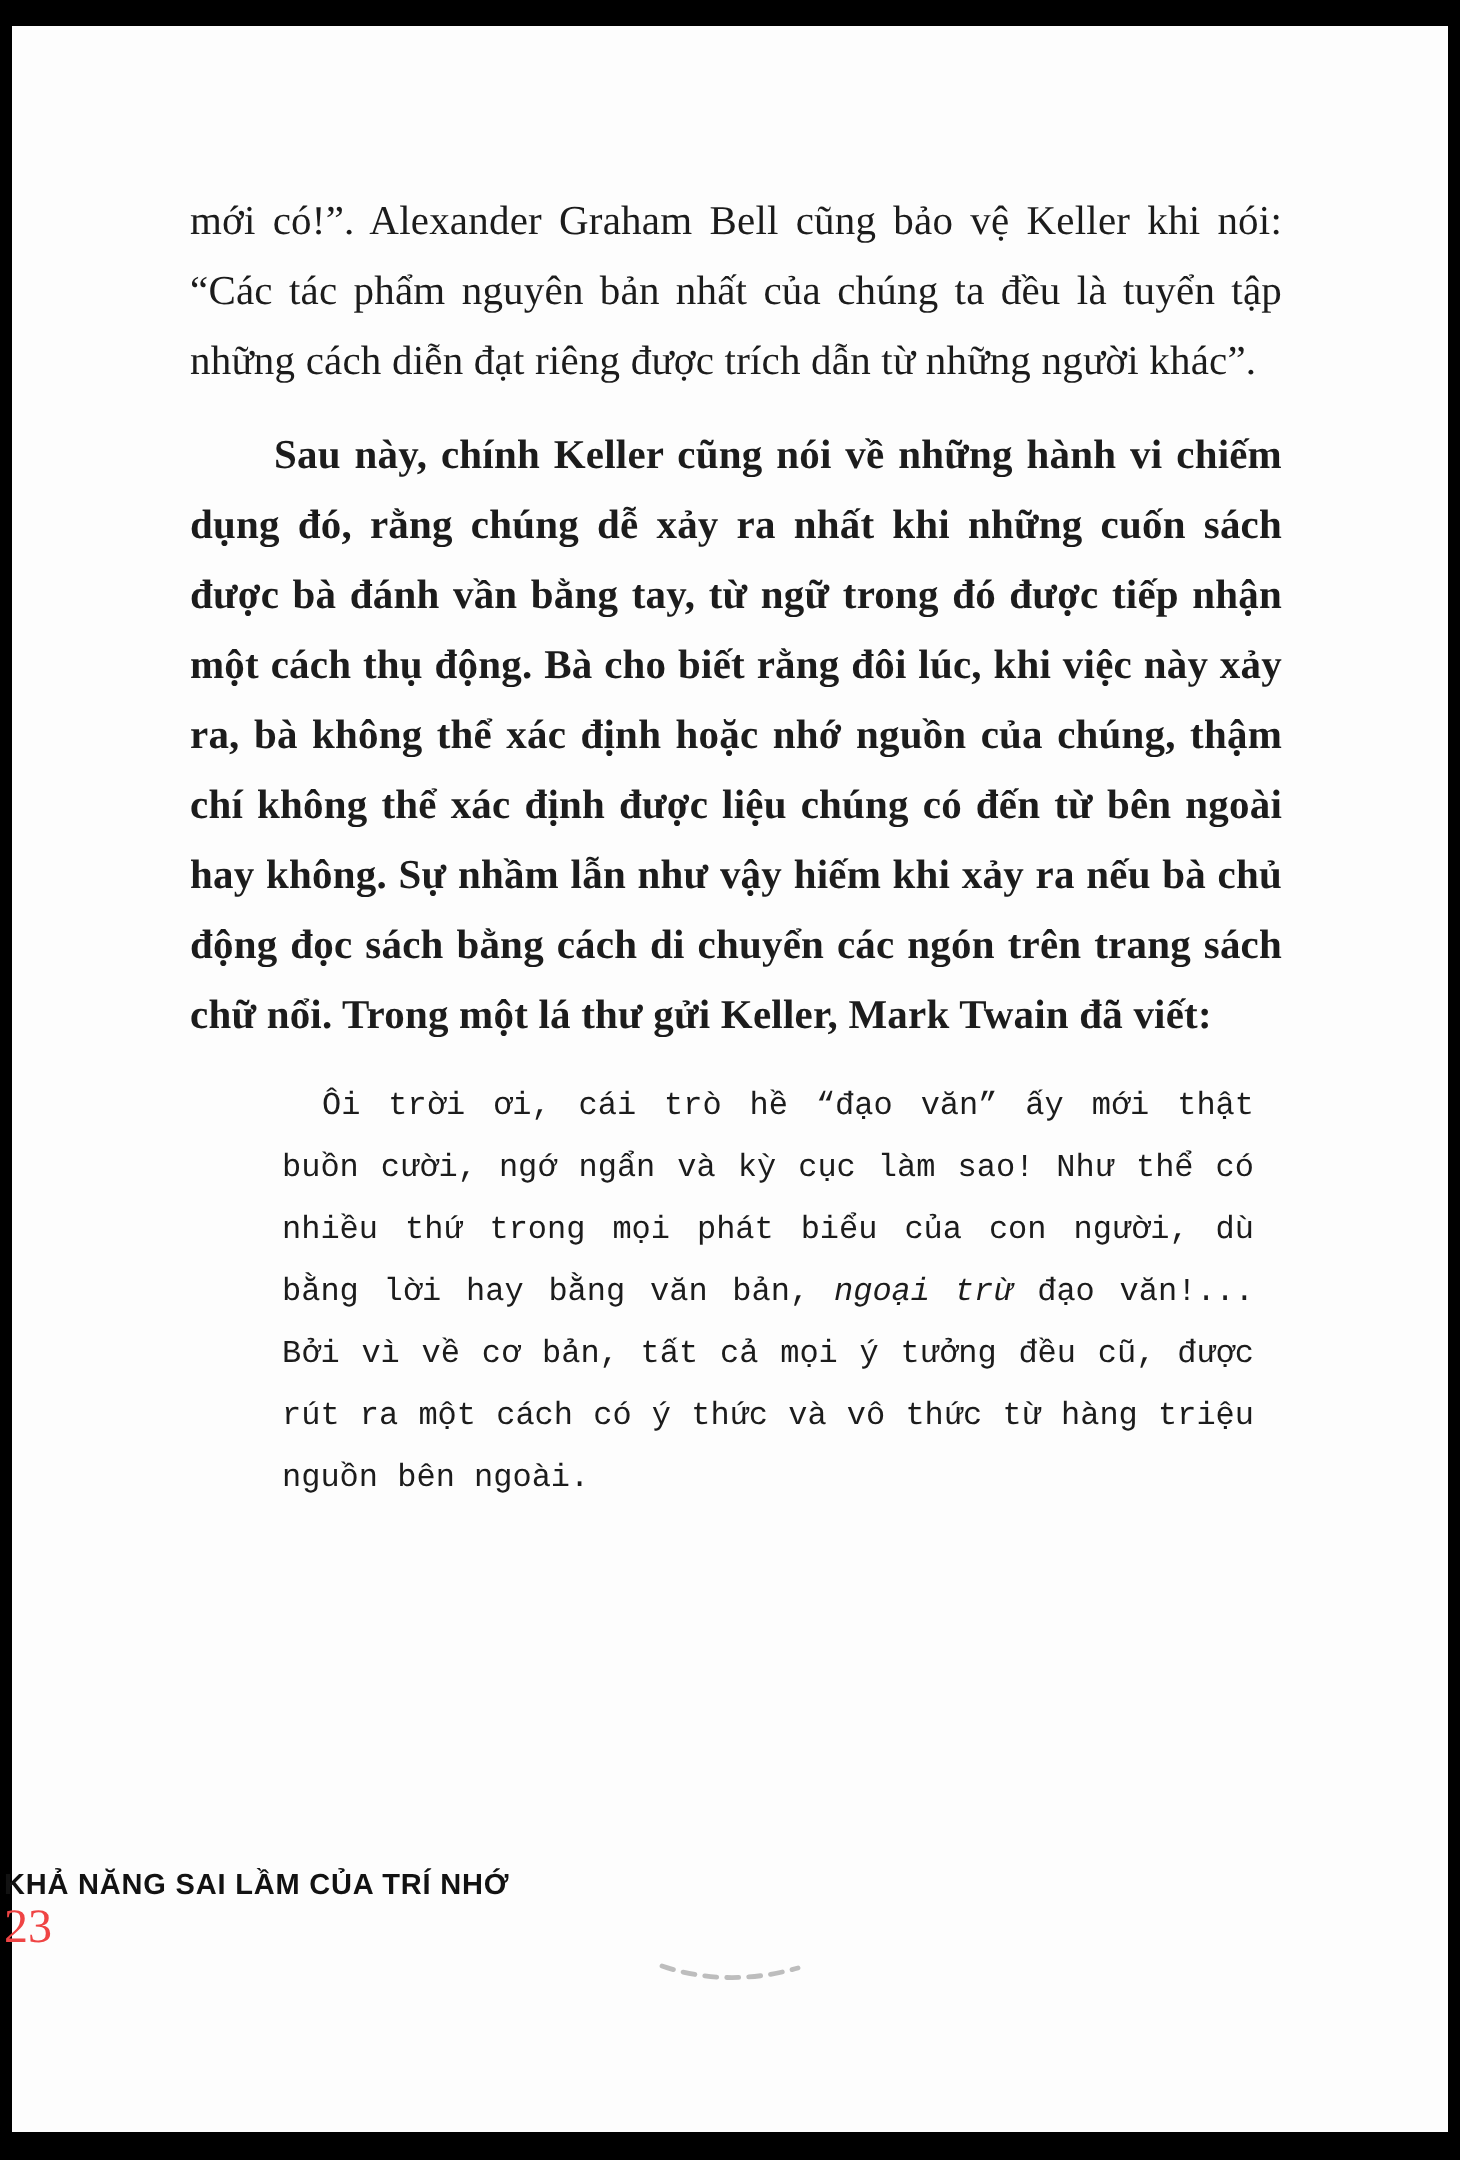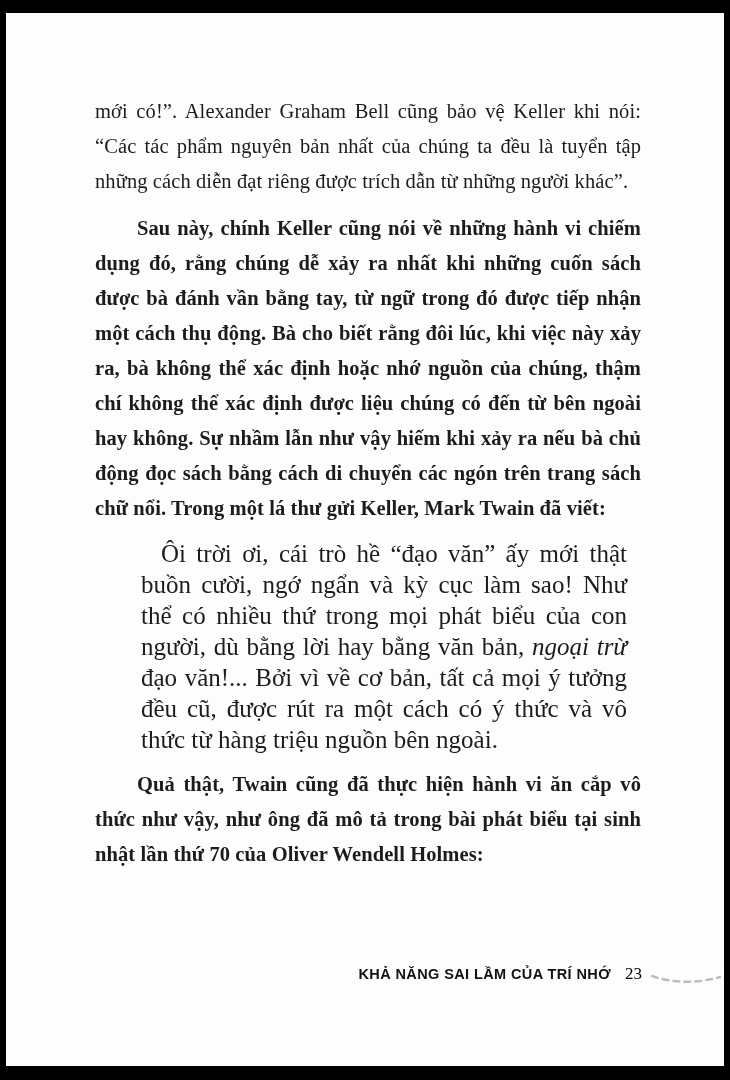--- a/index.html
+++ b/index.html
@@ -36,51 +36,53 @@
   .body-p {
     margin: 0 0 12px 0;
     font-size: 20.5px;
     line-height: 35px;
     text-align: justify;
     letter-spacing: 0.1px;
   }
   .body-p.indent { text-indent: 42px; font-weight: bold; }
   .quote {
     margin: 2px 14px 12px 46px;
-    font-size: 25px;
+    font-size: 16px;
     line-height: 31px;
     text-align: justify;
     text-indent: 20px;
+    font-family: Liberation Mono, monospace;
   }
   .quote em { font-style: italic; }
 
   .footer {
     position: absolute;
     top: 964px;
     left: 0;
     width: 730px;
     height: 30px;
     display: flex;
     align-items: baseline;
     justify-content: flex-end;
     box-sizing: border-box;
     padding-right: 8px;
+    flex-direction: column;
   }
   .running-title {
     font-family: "Liberation Sans", sans-serif;
     font-weight: bold;
     font-size: 14.5px;
     letter-spacing: 0.4px;
     color: #121212;
   }
   .page-number {
     font-family: "Liberation Serif", serif;
-    font-size: 17px;
-    color: #000000;
-    margin-left: 14px;
+    font-size: 24px;
+    color: #ef4444;
+    margin-left: 2px;
   }
   .dash-decoration {
     margin-left: 8px;
     align-self: center;
     line-height: 0;
   }
 </style>
 </head>
 <body>
 
@@ -92,21 +94,20 @@
   <div class="frame-right"></div>
 
   <div class="content">
 
     <p class="body-p">mới có!”. Alexander Graham Bell cũng bảo vệ Keller khi nói: “Các tác phẩm nguyên bản nhất của chúng ta đều là tuyển tập những cách diễn đạt riêng được trích dẫn từ những người khác”.</p>
 
     <p class="body-p indent">Sau này, chính Keller cũng nói về những hành vi chiếm dụng đó, rằng chúng dễ xảy ra nhất khi những cuốn sách được bà đánh vần bằng tay, từ ngữ trong đó được tiếp nhận một cách thụ động. Bà cho biết rằng đôi lúc, khi việc này xảy ra, bà không thể xác định hoặc nhớ nguồn của chúng, thậm chí không thể xác định được liệu chúng có đến từ bên ngoài hay không. Sự nhầm lẫn như vậy hiếm khi xảy ra nếu bà chủ động đọc sách bằng cách di chuyển các ngón trên trang sách chữ nổi. Trong một lá thư gửi Keller, Mark Twain đã viết:</p>
 
     <div class="quote"><span>Ôi trời ơi, cái trò hề “đạo văn” ấy mới thật buồn cười, ngớ ngẩn và kỳ cục làm sao! Như thể có nhiều thứ trong mọi phát biểu của con người, dù bằng lời hay bằng văn bản, </span><em>ngoại trừ</em><span> đạo văn!... Bởi vì về cơ bản, tất cả mọi ý tưởng đều cũ, được rút ra một cách có ý thức và vô thức từ hàng triệu nguồn bên ngoài.</span></div>
 
-    <p class="body-p indent">Quả thật, Twain cũng đã thực hiện hành vi ăn cắp vô thức như vậy, như ông đã mô tả trong bài phát biểu tại sinh nhật lần thứ 70 của Oliver Wendell Holmes:</p>
 
 
   </div>
 
   <div class="footer">
     <span class="running-title">KHẢ NĂNG SAI LẦM CỦA TRÍ NHỚ</span>
     <span class="page-number">23</span>
     <span class="dash-decoration">
       <svg width="72" height="16" viewBox="0 0 72 16" aria-hidden="true">
         <path d="M2 5 C 22 12, 46 13, 70 6" stroke="#bdbdbd" stroke-width="2.4" fill="none" stroke-dasharray="6 5" stroke-linecap="round"></path>

